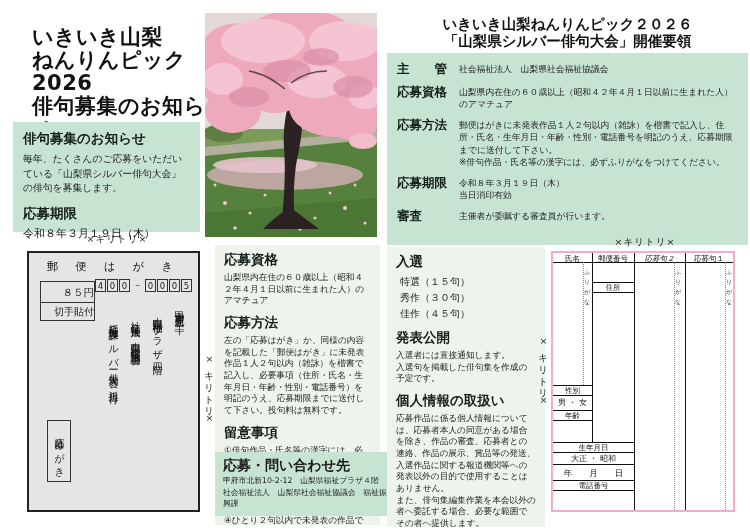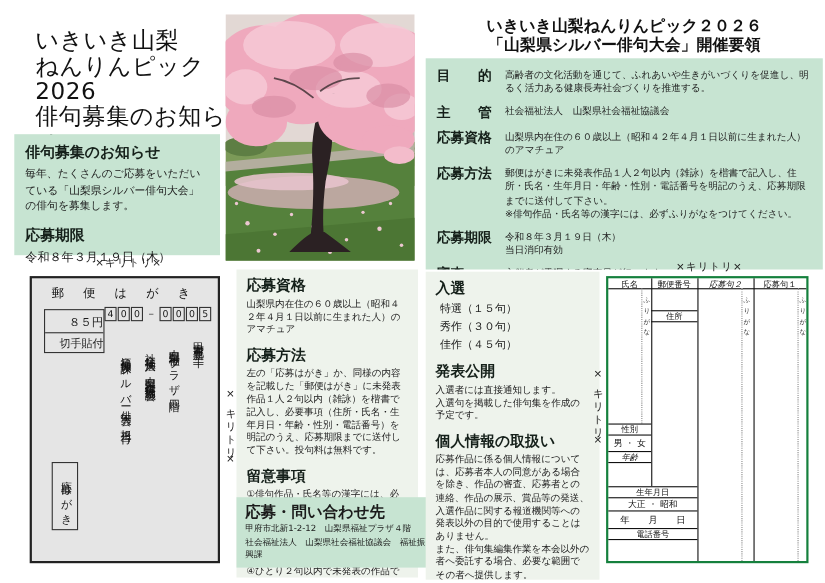--- a/index.html
+++ b/index.html
@@ -4,21 +4,21 @@
 <style>
   html,body{margin:0;padding:0;background:#ffffff;}
   #canvas{
     position:relative;width:750px;height:530px;background:#ffffff;overflow:hidden;
     font-family:"DejaVu Sans","Liberation Sans",sans-serif;color:#1b1b1b;
   }
   .abs{position:absolute;}
   .pre{white-space:pre-line;}
 
   
-  .left-title{left:32px;top:26px;width:180px;font-size:21px;font-weight:400;line-height:1.1;letter-spacing:0.5px;color:#111;}
+  .left-title{left:32px;top:26px;width:180px;font-size:21px;font-weight:700;line-height:1.1;letter-spacing:0.5px;color:#111;}
   .green{background:#c7e4d2;}
   .pale{background:#eef3ec;}
   .left-box{left:13px;top:122px;width:187px;height:110px;box-sizing:border-box;padding:8px 10px;}
   .box-h{font-size:13.5px;font-weight:bold;color:#15201a;}
   .left-box .body{font-size:9.8px;line-height:1.5;margin-top:4px;}
   .left-box .box-h2{margin-top:9px;}
   .left-box .date{font-size:11px;line-height:1.45;margin-top:3px;}
 
   .kiri{font-size:9.5px;color:#222;letter-spacing:1px;}
   .kiri-v{writing-mode:vertical-rl;}
@@ -55,21 +55,21 @@
   
   .r-title{left:385px;top:16px;width:365px;text-align:center;font-size:14.5px;font-weight:bold;line-height:1.18;color:#111;}
   .r-panel{left:387px;top:53px;width:361px;height:192px;box-sizing:border-box;padding:8px 10px;overflow:hidden;}
   .orow{display:flex;margin-bottom:6px;}
   .olabel{flex:0 0 62px;font-size:12.5px;font-weight:bold;color:#15201a;}
   .obody{flex:1;font-size:8.8px;line-height:1.42;padding-top:2px;color:#1e1e1e;}
   .r-col{left:387px;top:247px;width:158px;height:280px;box-sizing:border-box;padding:6px 9px;overflow:hidden;}
   .r-col .items{font-size:10px;line-height:1.6;margin-top:3px;padding-left:4px;}
 
   
-  .ftable{left:551px;top:251px;width:184px;height:261px;border:2px solid #15803d;box-sizing:border-box;background:#fff;}
+  .ftable{left:551px;top:251px;width:184px;height:261px;border:2px solid #f9a8d4;box-sizing:border-box;background:#fff;}
   .ln{position:absolute;background:#111;}
   .dot{position:absolute;border-left:1px dotted #8a8a8a;width:0;}
   .fcell{position:absolute;text-align:center;font-size:7.5px;color:#111;line-height:1;}
   .furi{position:absolute;writing-mode:vertical-rl;font-size:6px;letter-spacing:3px;color:#333;}
 </style>
 </head>
 <body>
 
 <div id="canvas">
 
@@ -187,35 +187,31 @@
     <div class="sec-b pre">左の「応募はがき」か、同様の内容を記載した「郵便はがき」に未発表作品１人２句以内（雑詠）を楷書で記入し、必要事項（住所・氏名・生年月日・年齢・性別・電話番号）を明記のうえ、応募期限までに送付して下さい。投句料は無料です。</div>
     <div class="sec-h">留意事項</div>
     <div class="sec-b pre">①俳句作品・氏名等の漢字には、必ずふりがなをつけてください。
 ②筆名使用の場合は、必ず本名も併記してください。
 ③応募作品に忠実に転記しますので、必ず楷書で記入してください。
 ④ひとり２句以内で未発表の作品です。</div>
   </div>
 
   <div class="abs green contact">
     <div class="c-h">応募・問い合わせ先</div>
-    <div class="c-l">甲府市北新1-2-12　山梨県福祉プラザ４階</div>
+    <div class="c-l">甲府市北新10-2-12　山梨県福祉プラザ４階</div>
     <div class="c-l">社会福祉法人　山梨県社会福祉協議会　福祉振興課</div>
 
   </div>
 
   <div class="abs r-title">
     <div>いきいき山梨ねんりんピック２０２６</div>
     <div>「山梨県シルバー俳句大会」開催要領</div>
   </div>
 
   <div class="abs green r-panel">
-    <div class="orow">
-      <div class="olabel">目　　的</div>
-      <div class="obody pre">高齢者の文化活動を通じて、ふれあいや生きがいづくりを促進し、明るく活力ある健康長寿社会づくりを推進する。</div>
-    </div>
     <div class="orow">
       <div class="olabel">主　　管</div>
       <div class="obody pre">社会福祉法人　山梨県社会福祉協議会</div>
     </div>
     <div class="orow">
       <div class="olabel">応募資格</div>
       <div class="obody pre">山梨県内在住の６０歳以上（昭和４２年４月１日以前に生まれた人）のアマチュア</div>
     </div>
     <div class="orow">
       <div class="olabel">応募方法</div>
@@ -281,20 +277,20 @@
     <div class="fcell" style="left:81px;top:2px;width:51px;font-style:italic;">応募句２</div>
     <div class="fcell" style="left:132px;top:2px;width:48px;">応募句１</div>
 
     <div class="furi" style="left:29px;top:12px;">ふりがな</div>
     <div class="furi" style="left:120px;top:12px;">ふりがな</div>
     <div class="furi" style="left:171px;top:12px;">ふりがな</div>
 
     <div class="fcell" style="left:39px;top:31px;width:42px;">住所</div>
     <div class="fcell" style="left:0;top:134px;width:39px;">性別</div>
     <div class="fcell" style="left:0;top:146px;width:39px;font-size:8px;">男 ・ 女</div>
-    <div class="fcell" style="left:0;top:159px;width:39px;font-style:italic;">年齢</div>
+    <div class="fcell" style="left:0;top:159px;width:39px;">年齢</div>
     <div class="fcell" style="left:0;top:191px;width:81px;">生年月日</div>
     <div class="fcell" style="left:0;top:202px;width:81px;font-size:8px;">大正 ・ 昭和</div>
     <div class="fcell" style="left:0;top:216px;width:81px;font-size:8.5px;">年　　月　　日</div>
     <div class="fcell" style="left:0;top:229px;width:81px;">電話番号</div>
   </div>
 
 </div>
 
 </body></html>

